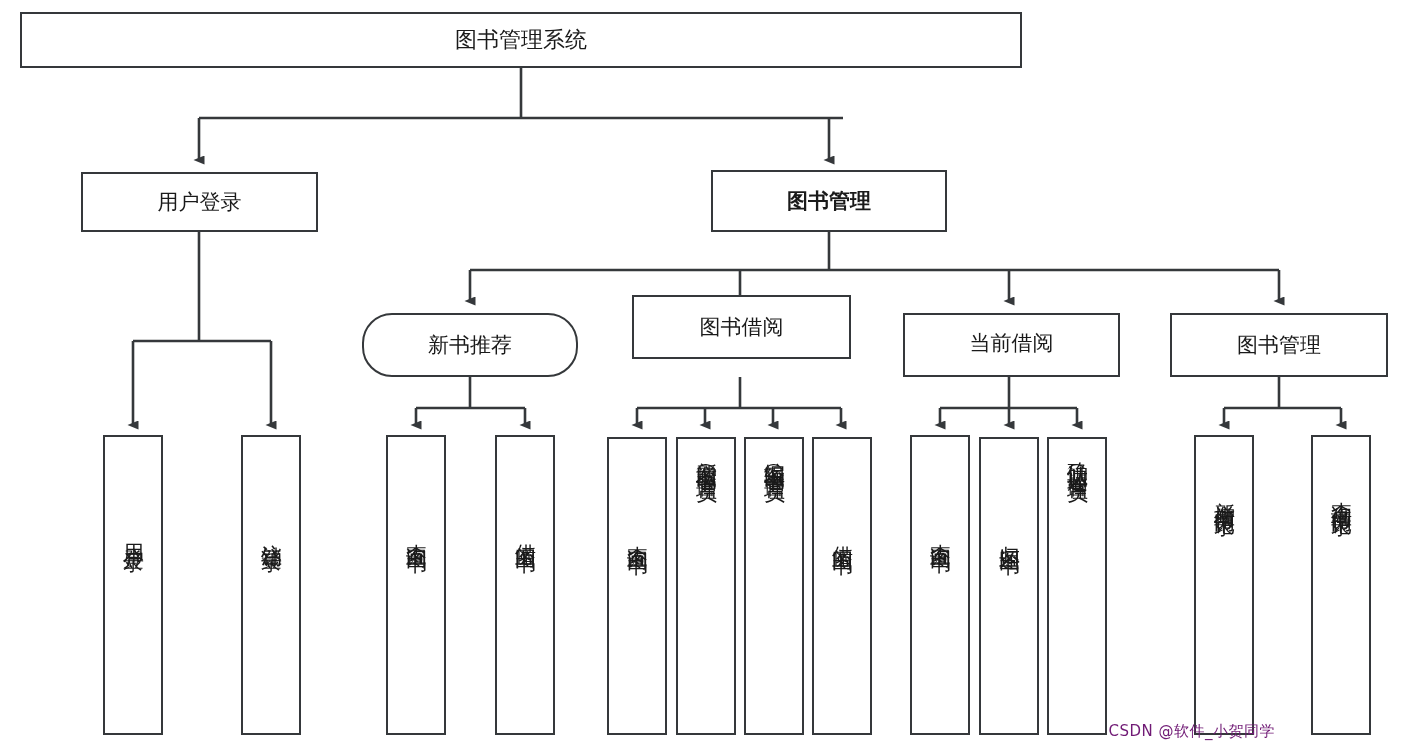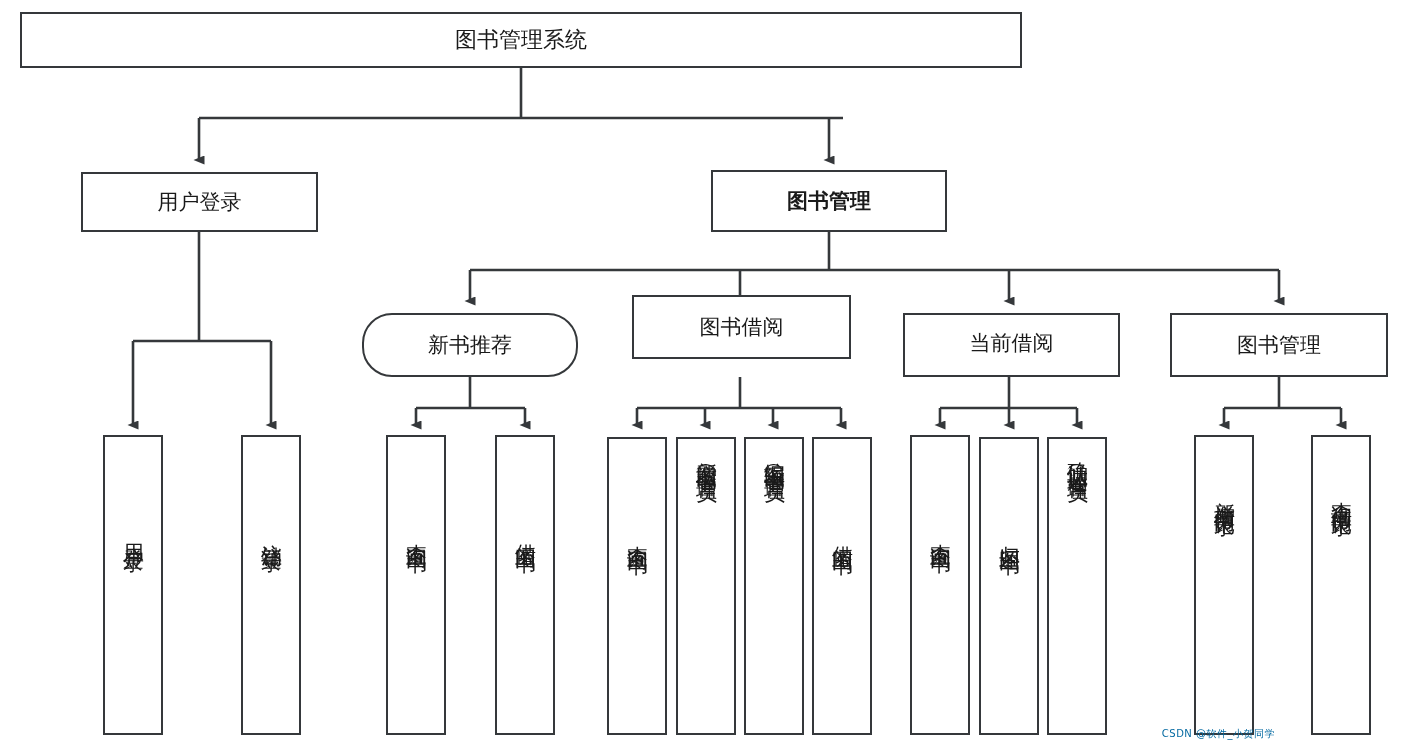--- a/index.html
+++ b/index.html
@@ -48,22 +48,22 @@
     font-size:21px;
     line-height:1;
   }
   svg#links{
     position:absolute;left:0;top:0;width:1405px;height:747px;
     pointer-events:none;
   }
   #watermark{
     position:absolute;
     right:14px;bottom:6px;
-    font-size:10px;
-    color:#0369a1;
+    font-size:15px;
+    color:#701a75;
     letter-spacing:0.5px;
     white-space:nowrap;
     user-select:none;
   }
 </style>
 </head>
 <body>
 
 <div id="diagram">
 

